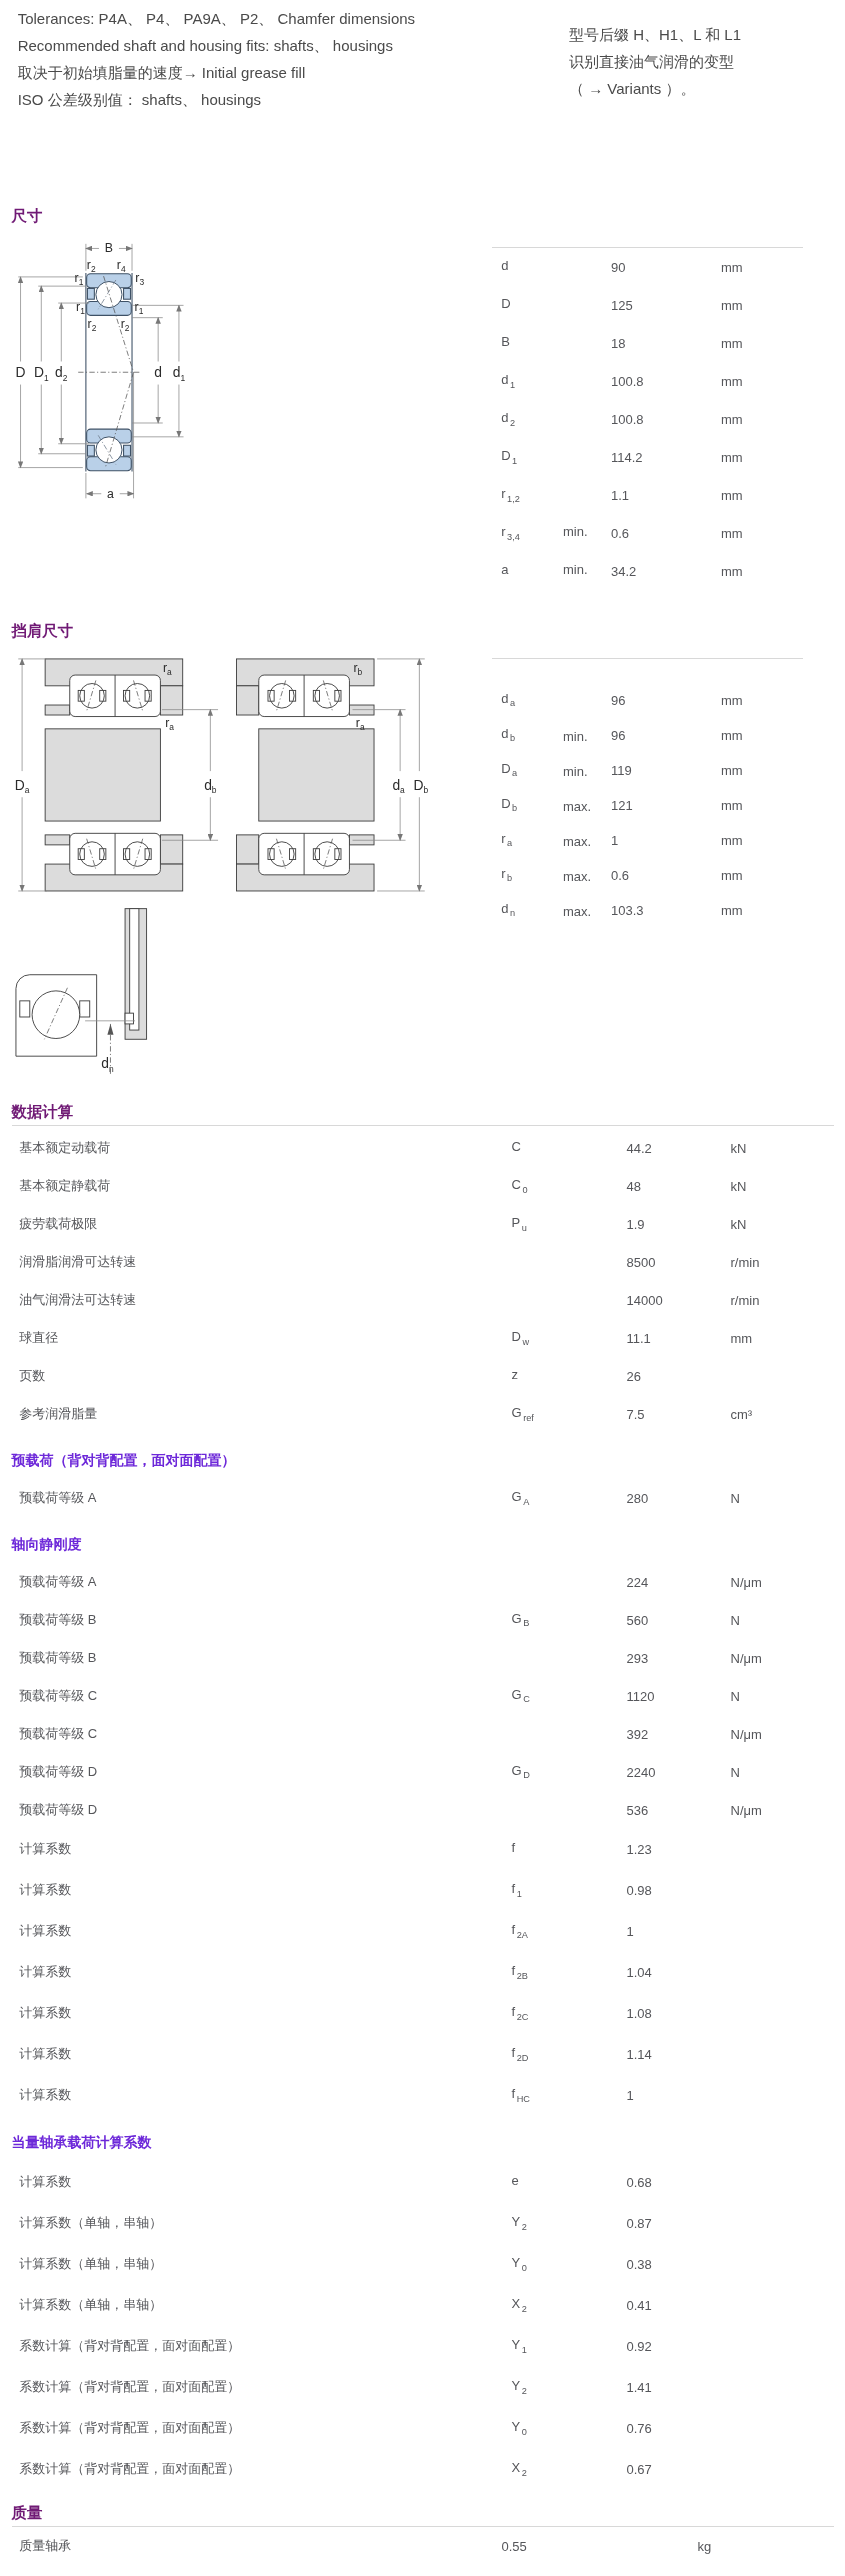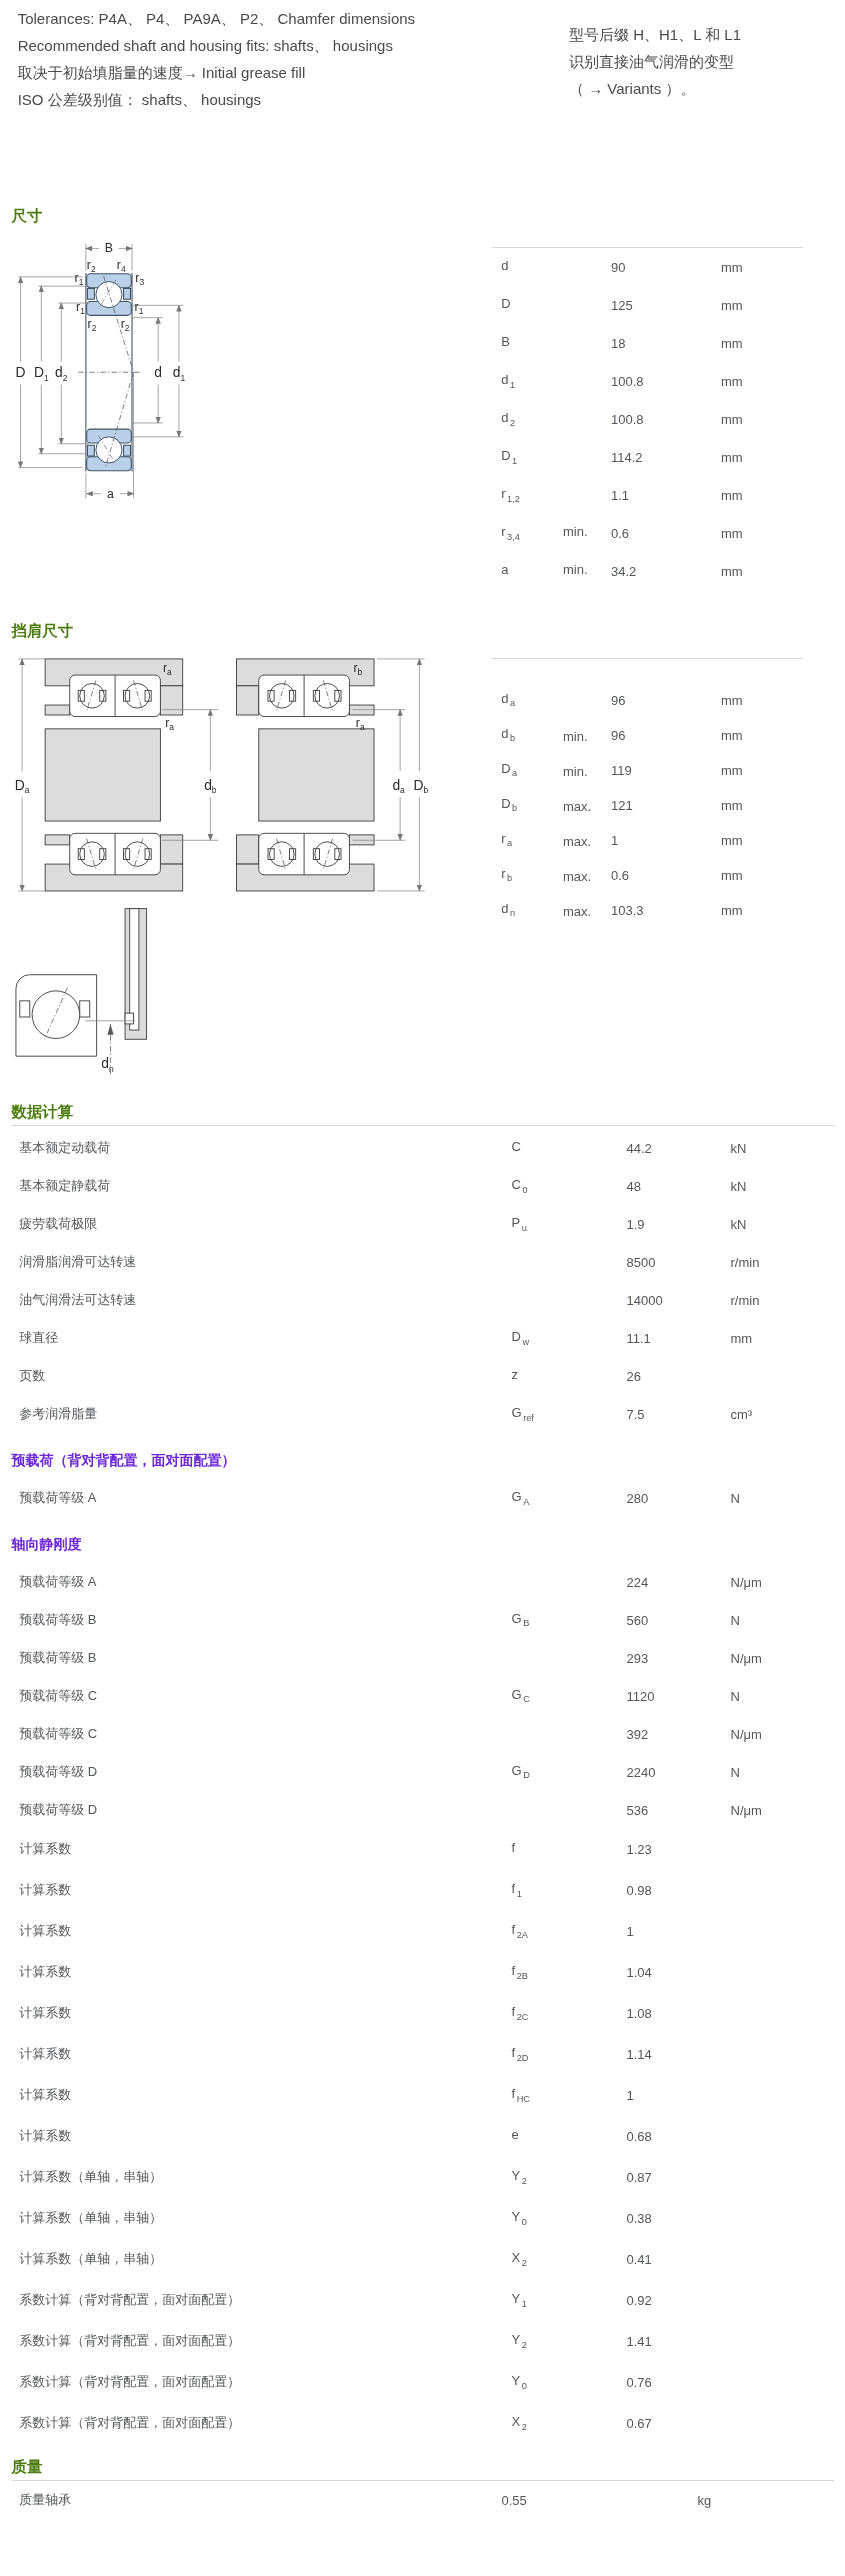--- a/index.html
+++ b/index.html
@@ -2,21 +2,21 @@
 <html style="font-size:12.3px"><head>
 <meta charset="utf-8">
 <style>
   html,body{margin:0;padding:0;background:#fff;}
   #page{position:relative;width:845px;height:2576px;background:#fff;
         font-family:"Liberation Sans", sans-serif;color:#4d4d4d;overflow:hidden;}
   .abs{position:absolute;}
   
   .intro{font-size:15px;line-height:27px;color:#4a4a4a;white-space:nowrap;}
   
-  .h1{font-size:15.4px;font-weight:bold;color:#4d7c0f;}
+  .h1{font-size:15.4px;font-weight:bold;color:#701a75;}
   .subh{font-size:14px;font-weight:bold;color:#6d28d9;height:38px;line-height:38px;margin-top:7.7px;white-space:nowrap;}
   
   .sidetable{border-top:0.8px solid #d8d8d8;}
   .trow{position:relative;height:38px;}
   .abut .trow{height:35px;}
   .c{position:absolute;top:50%;transform:translateY(-50%);font-size:13px;color:#55565a;white-space:nowrap;}
   sub{font-size:9.2px;margin-left:1.5px;}
   .sym{left:9.2px;} .qual{left:71px;margin-top:36px;} .val{left:119px;} .unit{left:229px;}
   
   #calcflow{position:absolute;left:11.5px;top:1100px;width:822px;}
@@ -540,20 +540,21 @@
         </div>
 
         <div class="crow">
           <span class="c cl">计算系数</span>
           <span class="c cs"><span>f</span><sub>HC</sub></span>
           <span class="c cv">1</span>
           <span class="c cu"></span>
         </div>
       </div>
 
+    <div class="subh">当量轴承载荷计算系数</div>
     <div class="rh53">
 
         <div class="crow">
           <span class="c cl">计算系数</span>
           <span class="c cs"><span>e</span><sub></sub></span>
           <span class="c cv">0.68</span>
           <span class="c cu"></span>
         </div>
 
         <div class="crow">

